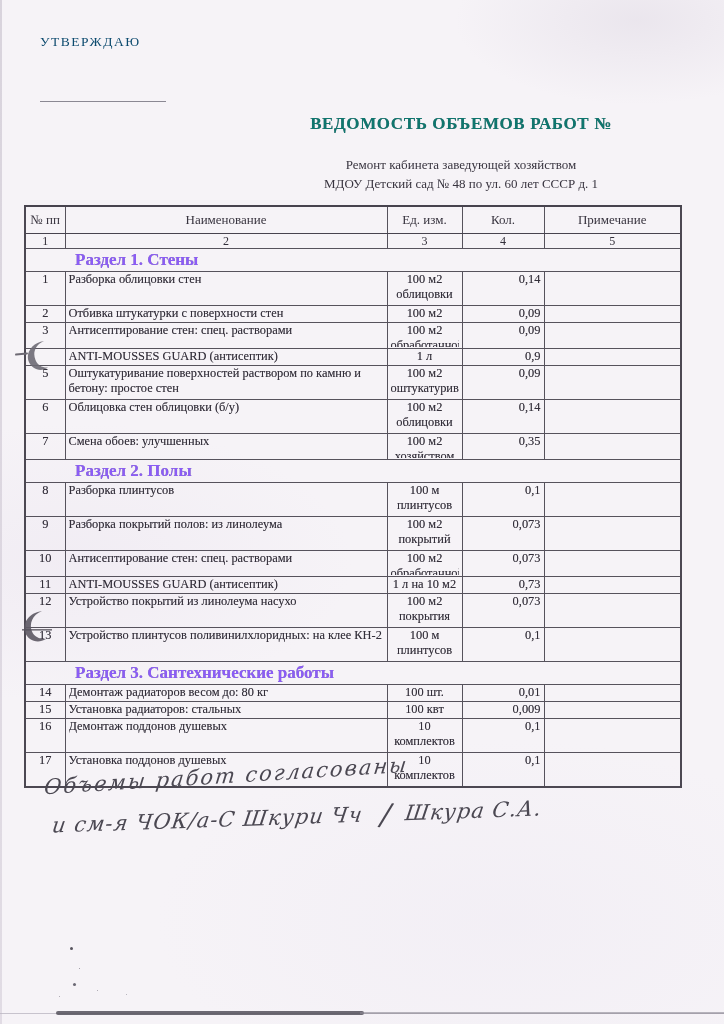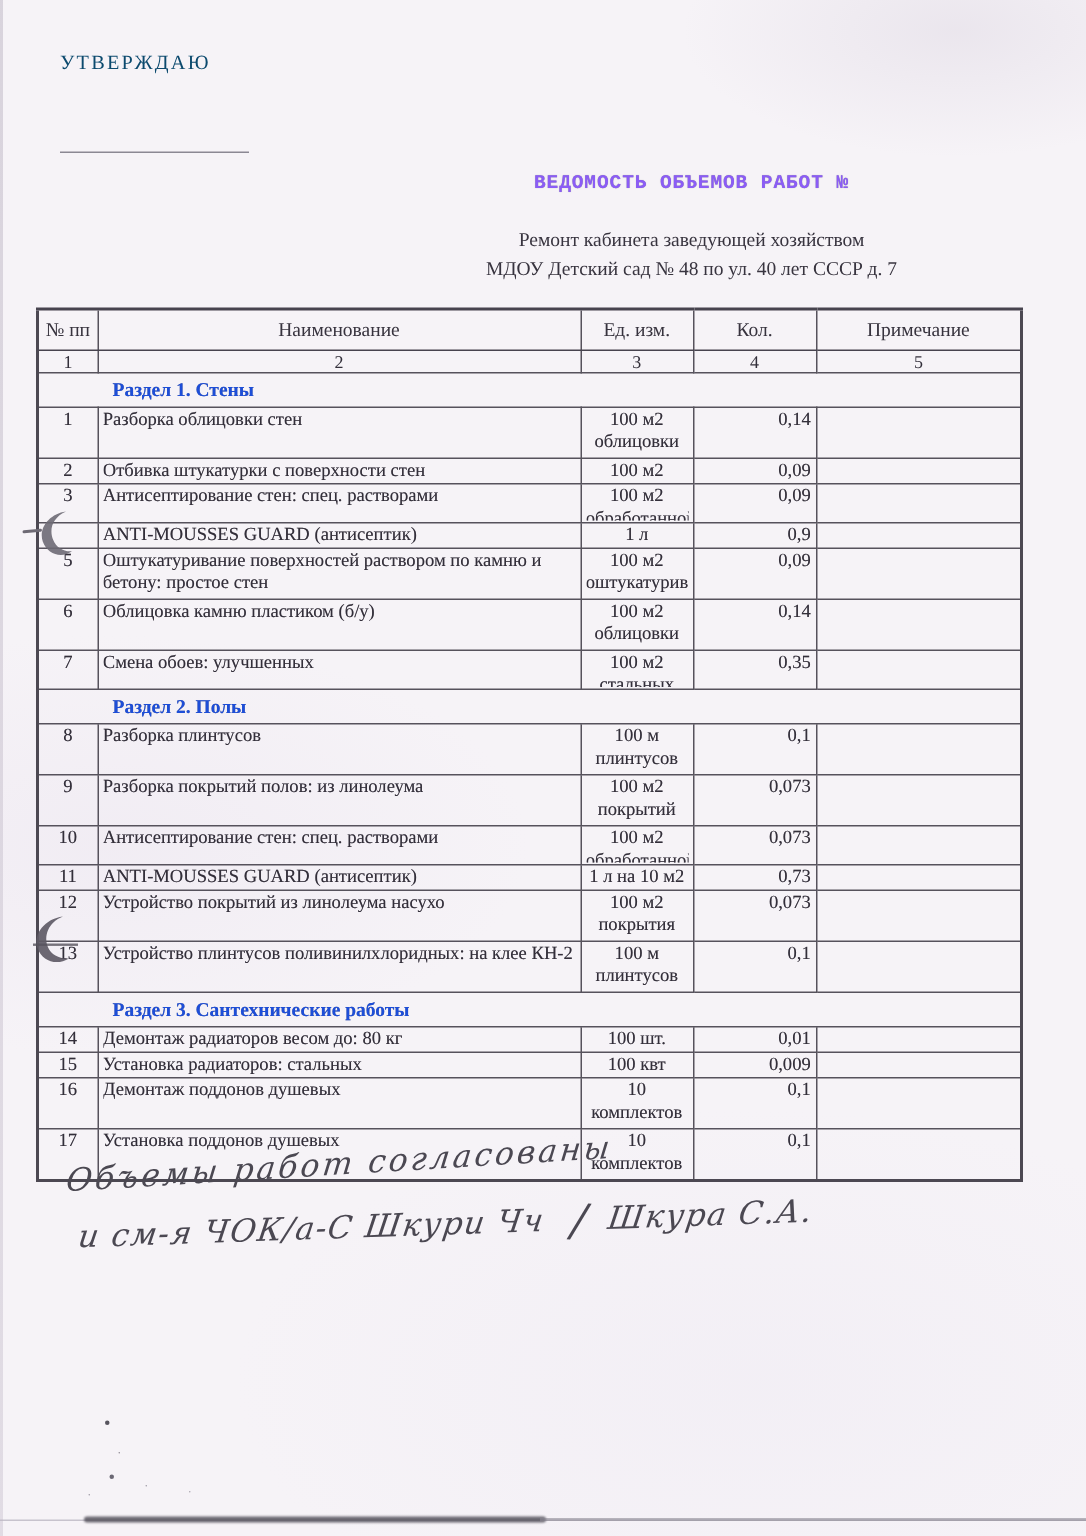--- a/index.html
+++ b/index.html
@@ -19,34 +19,34 @@
   .edge-bottom-faint{position:absolute;left:0;top:1013px;width:724px;height:1px;background:#bcb7c2;opacity:.8;}
   .edge-bottom-dark{position:absolute;left:56px;top:1011px;width:308px;height:4px;background:#55525c;border-radius:2px;filter:blur(.6px);opacity:.85;}
   .edge-bottom-dark2{position:absolute;left:360px;top:1012px;width:364px;height:2px;background:#8d8a95;filter:blur(.5px);opacity:.6;}
   .specks{position:absolute;left:70px;top:947px;width:3px;height:3px;border-radius:50%;background:#57545e;
     box-shadow:8px 20px 0 -1px #8a8791,3px 36px 0 0 #6b6874,26px 42px 0 -1px #9a97a1,-12px 48px 0 -1px #9a97a1,55px 46px 0 -1px #a5a2ac;}
 
   
   .approve{position:absolute;left:40px;top:34px;font-size:13.5px;letter-spacing:1.5px;color:#0c4a6e;}
   .sig-line{position:absolute;left:40px;top:101px;width:126px;border-top:1.5px solid #8b8893;}
   .heading{position:absolute;left:200px;top:114px;width:522px;text-align:center;}
-  .title{font-weight:bold;font-size:13px;letter-spacing:.6px;color:#8b5cf6;text-shadow:0 0 .5px rgba(47,43,56,.55);font-family:Liberation Mono, monospace;}
+  .title{font-weight:bold;font-size:17px;letter-spacing:.6px;color:#0f766e;text-shadow:0 0 .5px rgba(47,43,56,.55);}
   .subtitle{font-size:13px;margin-top:3px;color:#38343f;}
   .subtitle.first{margin-top:23px;}
 
   
   table.vt{position:absolute;left:24px;top:205px;width:656px;border-collapse:collapse;table-layout:fixed;
     font-size:12.4px;color:#332f3a;}
   table.vt th,table.vt td{border:1px solid #56525c;padding:0 3px;vertical-align:top;font-weight:normal;}
   table.vt{border:2px solid #4c4852;}
   tr.hdr th{border-top:2.5px solid #47434e;border-bottom:1.5px solid #47434e;height:26px;vertical-align:middle;
     font-size:13px;text-align:center;color:#37333e;}
   tr.nums td{height:14px;text-align:center;font-size:12px;vertical-align:middle;line-height:13px;}
   tr.section td{height:22px;vertical-align:middle;}
-  .sec-title{font-weight:bold;font-size:13px;margin-left:46px;color:#1d4ed8;text-shadow:0 0 .4px rgba(47,43,56,.5);}
+  .sec-title{font-weight:bold;font-size:17px;margin-left:46px;color:#8b5cf6;text-shadow:0 0 .4px rgba(47,43,56,.5);}
   tr.row td{line-height:15px;}
   tr.s td{height:16px;}
   tr.m td{height:25px;}
   tr.l td{height:33px;}
   .cw{overflow:hidden;}
   tr.s .cw{max-height:16px;}
   tr.m .cw{max-height:24px;}
   tr.l .cw{max-height:32px;}
   td.c-num{text-align:center;}
   td.c-unit{text-align:center;}
@@ -67,21 +67,21 @@
 <body>
 
 <div class="page">
 
   <div class="approve">УТВЕРЖДАЮ</div>
   <div class="sig-line"></div>
 
   <div class="heading">
     <div class="title">ВЕДОМОСТЬ ОБЪЕМОВ РАБОТ №</div>
     <div class="subtitle first">Ремонт кабинета  заведующей   хозяйством</div>
-    <div class="subtitle">МДОУ Детский сад № 48 по ул. 40 лет СССР д. 7</div>
+    <div class="subtitle">МДОУ Детский сад № 48 по ул. 60 лет СССР д. 1</div>
   </div>
 
   <table class="vt">
     <colgroup>
       <col style="width:40px">
         <col style="width:322px">
         <col style="width:75px">
         <col style="width:82px">
         <col style="width:137px">
     </colgroup>
@@ -203,21 +203,21 @@
           </td>
           <td class="c-note">
             <div class="cw"></div>
           </td>
         </tr>
         <tr class="row l">
           <td class="c-num">
             <div class="cw">6</div>
           </td>
           <td class="c-name">
-            <div class="cw">Облицовка камню пластиком (б/у)</div>
+            <div class="cw">Облицовка стен облицовки (б/у)</div>
           </td>
           <td class="c-unit">
             <div class="cw">
               <div>100 м2</div>
               <div>облицовки</div>
             </div>
           </td>
           <td class="c-qty">
             <div class="cw">0,14</div>
           </td>
@@ -228,21 +228,21 @@
         <tr class="row m">
           <td class="c-num">
             <div class="cw">7</div>
           </td>
           <td class="c-name">
             <div class="cw">Смена обоев: улучшенных</div>
           </td>
           <td class="c-unit">
             <div class="cw">
               <div>100 м2</div>
-              <div>стальных</div>
+              <div>хозяйством</div>
             </div>
           </td>
           <td class="c-qty">
             <div class="cw">0,35</div>
           </td>
           <td class="c-note">
             <div class="cw"></div>
           </td>
         </tr>
         <tr class="section">

